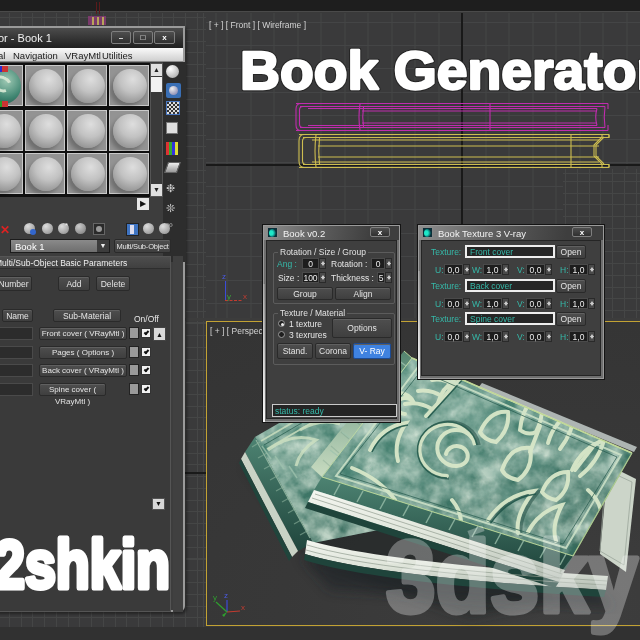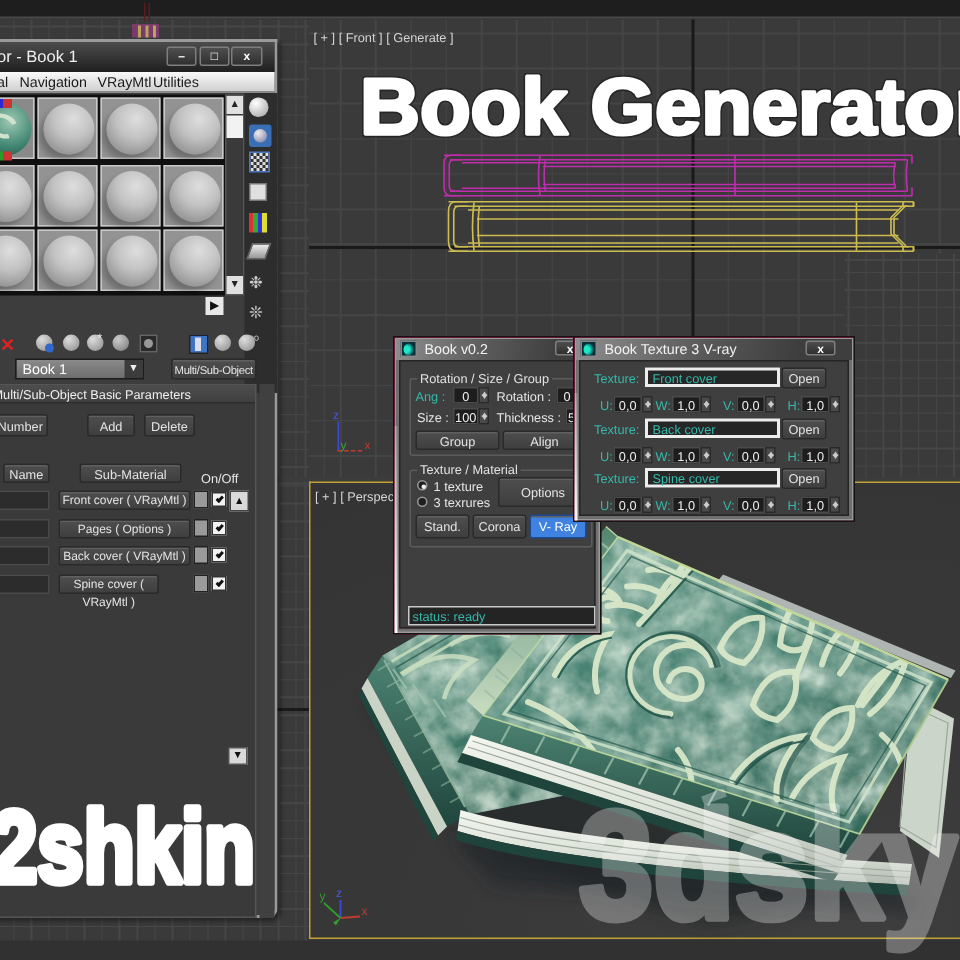--- a/index.html
+++ b/index.html
@@ -10,21 +10,21 @@
 
 .coarse{background-image:
   repeating-linear-gradient(90deg,#444546 0 1px,transparent 1px 23.5px),
   repeating-linear-gradient(0deg,#444546 0 1px,transparent 1px 23.5px);
   background-color:#3a3a3b;}
 .fine{background-image:
   repeating-linear-gradient(90deg,#454646 0 1px,transparent 1px 11.75px),
   repeating-linear-gradient(0deg,#454646 0 1px,transparent 1px 11.75px);
   background-color:#3a3a3b;}
 
-.dlg{position:absolute;background:#be185d;border:1px solid #141414;
+.dlg{position:absolute;background:#15803d;border:1px solid #141414;
   box-shadow:inset 0 0 0 1px #9a9a9a, inset 0 0 0 3px #6f6f6f;}
 .dlg:before{content:"";position:absolute;left:0;top:30%;bottom:0;width:2px;
   background:linear-gradient(rgba(230,230,230,0.25),rgba(255,255,255,0.95));z-index:5;}
 .dtitle{position:absolute;left:1px;top:1px;right:1px;height:14px;
   background:linear-gradient(100deg,#8e8e8e,#5a5a5a 45%,#3e3e3e 80%);
   color:#f2f2f2;font-size:9.5px;}
 .dbody{position:absolute;left:3px;top:15px;right:3px;bottom:3px;background:#3f3f3f;border:1px solid #252525;}
 .xbtn{position:absolute;top:2px;width:20px;height:10px;border:1px solid #7e7e7e;border-radius:2px;
   background:linear-gradient(#4e4e4e,#303030);color:#fff;font-size:8px;font-weight:bold;
   text-align:center;line-height:9px;}
@@ -61,21 +61,21 @@
   <div class="abs" style="left:0;top:318px;width:640px;height:3px;background:#3c3c3c;"></div>
 
   <div class="abs fine" style="left:0;top:321px;width:206px;height:307px;background-position:-3px 2px;"></div>
   <div class="abs" style="left:185px;top:472px;width:21px;height:2px;background:#1a1a1a;"></div>
 
   <div class="abs" style="left:206px;top:321px;width:434px;height:305px;background:radial-gradient(140% 110% at 80% 95%, #3e3e3e 0%, #383838 45%, #343434 100%);
        border-top:1px solid #c2a233;border-left:1px solid #c2a233;border-bottom:1px solid #c2a233;"></div>
 
   <div class="abs" style="left:0;top:627px;width:640px;height:13px;background:#313131;"></div>
 
-  <div class="wlab" style="left:209px;top:20px;color:#d5d5d5;">[ + ] [ Front ] [ Generate ]</div>
+  <div class="wlab" style="left:209px;top:20px;color:#d5d5d5;">[ + ] [ Front ] [ Wireframe ]</div>
   <div class="wlab" style="left:210px;top:326px;color:#d5d5d5;">[ + ] [ Perspectiv</div>
 
   <svg class="abs" style="left:0;top:0;" width="640" height="640" viewBox="0 0 640 640">
 
     <g>
       <rect x="88" y="16" width="18" height="9" fill="#963a80" opacity="0.7"></rect>
       <rect x="92" y="17" width="2" height="8" fill="#bfb058" opacity="0.9"></rect>
       <rect x="97" y="17" width="2" height="8" fill="#bfb058" opacity="0.9"></rect>
       <rect x="102" y="17" width="2" height="8" fill="#bfb058" opacity="0.9"></rect>
       <rect x="96" y="2" width="1" height="12" fill="#5a1b1b"></rect>
@@ -346,21 +346,21 @@
         <div class="btn" style="left:3px;top:29px;width:36px;height:16px;line-height:15px;">Stand.</div>
         <div class="btn" style="left:41px;top:29px;width:36px;height:16px;line-height:15px;">Corona</div>
         <div class="btn" style="left:79px;top:29px;width:38px;height:16px;line-height:15px;background:#3f82e0;color:#fff;border-color:#1c4a92;">V- Ray</div>
       </div>
       <div style="position:absolute;left:5px;top:163px;width:125px;height:13px;border:1px solid #c9c9c9;background:#242424;">
         <span class="teal" style="position:absolute;left:2px;top:1px;font-size:8.5px;">status: ready</span>
       </div>
     </div>
   </div>
 
-  <div class="dlg" style="left:382px;top:224px;width:188px;height:124px;">
+  <div class="dlg" style="left:417px;top:224px;width:188px;height:156px;">
     <div class="dtitle">
         <span style="position:absolute;left:19px;top:2px;">Book Texture 3 V-ray</span>
       </div>
     <div class="mxicon"></div>
     <div class="xbtn" style="right:12px;top:2px;">x</div>
     <div class="dbody">
 
       <div class="teal" style="position:absolute;left:9px;top:6px;font-size:8.5px;">Texture:</div>
       <div style="position:absolute;left:43px;top:4px;width:90px;height:13px;border:2px solid #ededed;background:#262626;">
         <span class="teal" style="position:absolute;left:3px;top:0px;font-size:8.5px;">Front cover</span>
@@ -551,21 +551,21 @@
           </div>
         </div>
         <div style="position: absolute; top: 0px; left: 151px; width: 13px; height: 13px;">
           <div style="width:11px;height:11px;border-radius:50%;background:radial-gradient(circle at 35% 30%,#ddd,#888);"></div>
         </div>
         <div style="position: absolute; top: 0px; left: 167px; width: 13px; height: 13px;">
           <div style="width:11px;height:11px;border-radius:50%;background:radial-gradient(circle at 35% 30%,#ddd,#888);"></div>
         </div>
       </div>
 
-    <div class="abs" style="left:18px;top:211px;width:86px;height:14px;background:linear-gradient(#8a8a8a,#6e6e6e);border:1px solid #1c1c1c;color:#fff;font-size:9.5px;">
+    <div class="abs" style="left:18px;top:211px;width:100px;height:14px;background:linear-gradient(#8a8a8a,#6e6e6e);border:1px solid #1c1c1c;color:#fff;font-size:9.5px;">
       <span style="position:absolute;left:4px;top:1px;">Book 1</span>
       <div style="position:absolute;right:0;top:0;width:12px;height:12px;background:#3c3c3c;color:#eee;font-size:7px;text-align:center;line-height:12px;">▼</div>
     </div>
     <div class="btn" style="left:122px;top:211px;width:57px;height:14px;line-height:13px;font-size:7.5px;letter-spacing:-0.2px;">Multi/Sub-Object</div>
 
     <div class="abs" style="left:5px;top:228px;width:174px;height:356px;border:1px solid #555;background:#3a3a3a;">
       <div class="abs" style="left:0;top:0;right:0;height:12px;background:linear-gradient(#4d4d4d,#404040);border-bottom:1px solid #2e2e2e;color:#f0f0f0;font-size:8.5px;">
         <span style="position:absolute;left:-3px;top:1px;">Multi/Sub-Object Basic Parameters</span>
       </div>
       <div class="btn" style="left:-3px;top:19px;width:37px;height:15px;line-height:14px;">Number</div>

